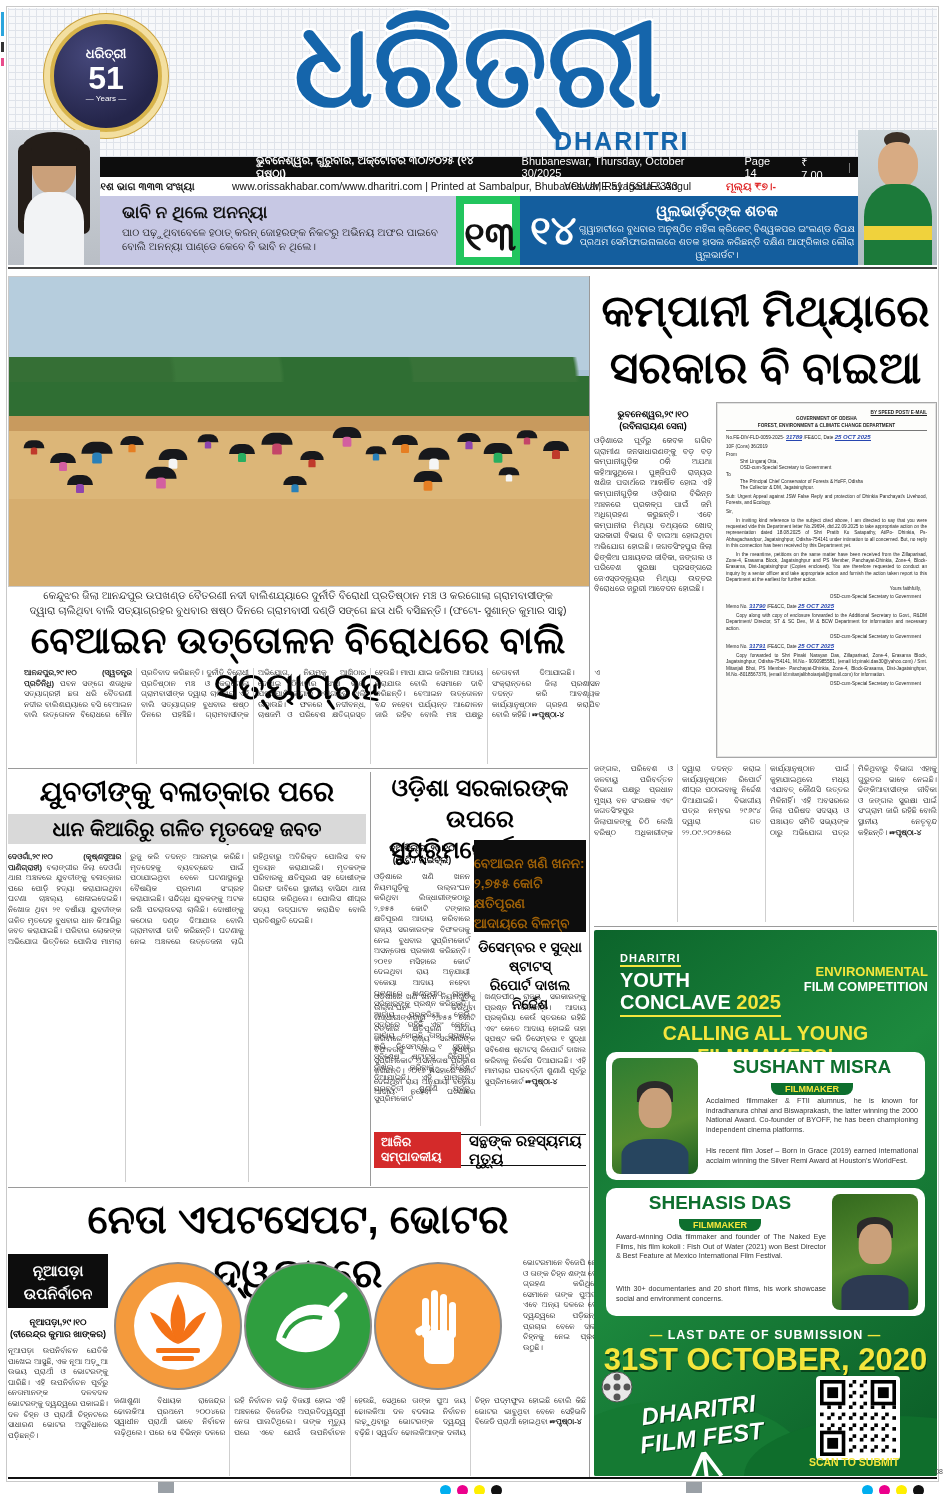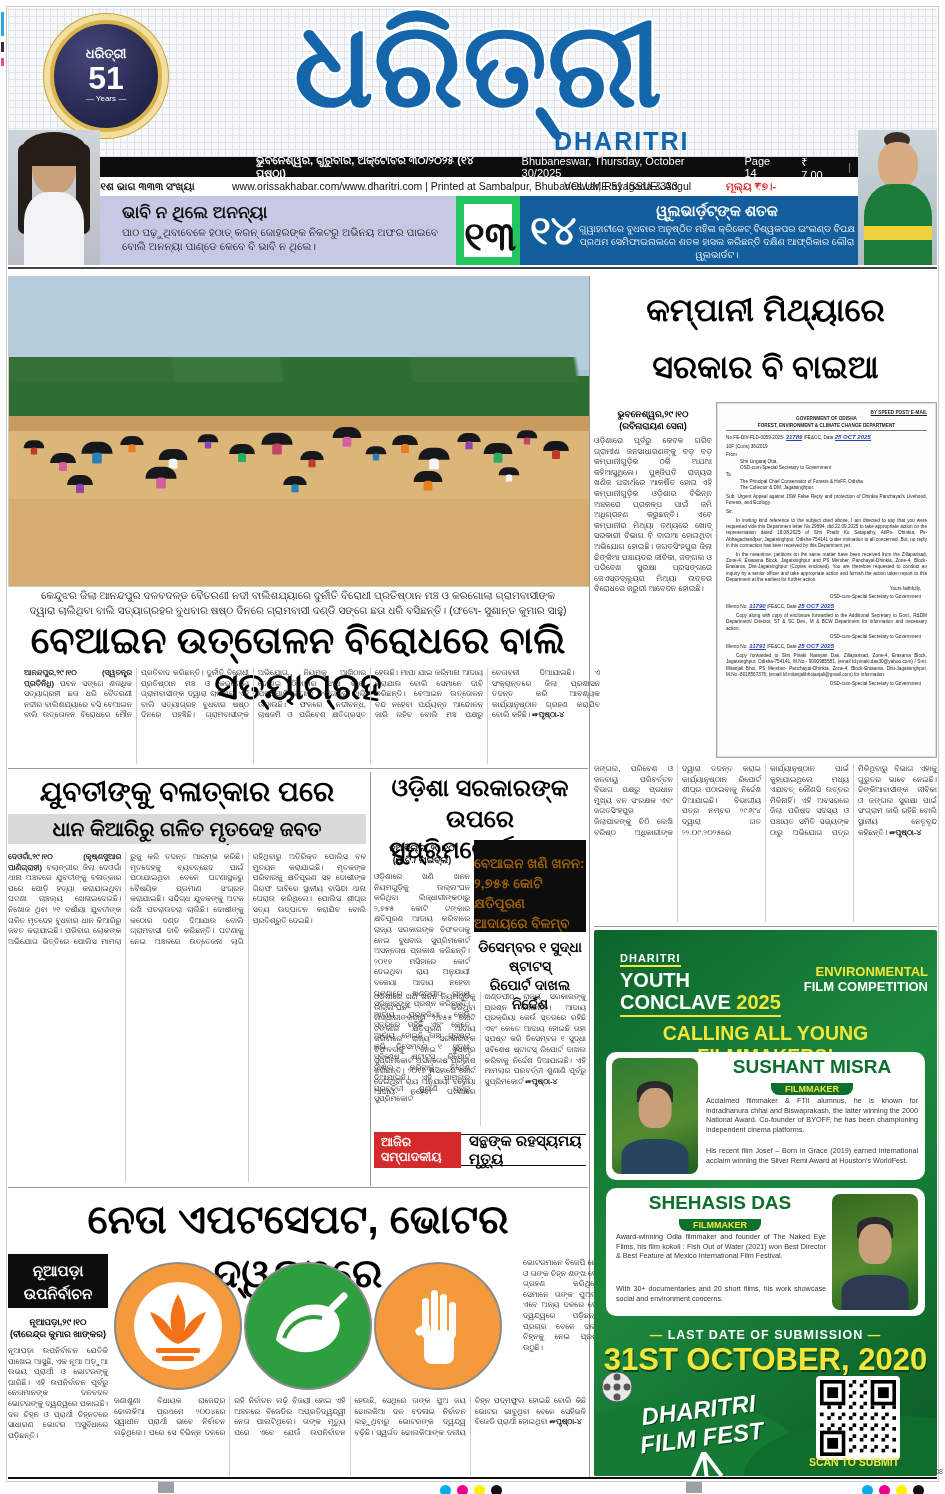--- a/index.html
+++ b/index.html
@@ -204,35 +204,35 @@
       <div class="umb" style="left: 84%; top: 61%; transform: scale(0.8);">
         <div class="can"></div>
         <div class="per" style="background: rgb(245, 245, 245);"></div>
       </div>
       <div class="umb" style="left: 10%; top: 64%; transform: scale(1);">
         <div class="can"></div>
         <div class="per" style="background: rgb(142, 68, 173);"></div>
       </div>
     </div>
   <div class="abs" style="left:8px;top:588px;width:580px;text-align:center;font-size:10.5px;line-height:15px;color:#222;">
-    <div>କେନ୍ଦୁଝର ଜିଲା ଆନନ୍ଦପୁର ଦଳବଦଳ୍ଡ ବୈତରଣୀ ନଦୀ ବାଲିଶଯ୍ୟାରେ ଦୁର୍ନୀତି ବିରୋଧୀ ପ୍ରତିଷ୍ଠାନ ମଞ୍ଚ ଓ କରଗୋଲା ଗ୍ରାମବାସୀଙ୍କ</div>
+    <div>କେନ୍ଦୁଝର ଜିଲା ଆନନ୍ଦପୁର ଉପଖଣ୍ଡ ବୈତରଣୀ ନଦୀ ବାଲିଶଯ୍ୟାରେ ଦୁର୍ନୀତି ବିରୋଧୀ ପ୍ରତିଷ୍ଠାନ ମଞ୍ଚ ଓ କରଗୋଲା ଗ୍ରାମବାସୀଙ୍କ</div>
     <div>ଦ୍ୱାରା ଚାଲିଥିବା ବାଲି ସତ୍ୟାଗ୍ରହର ବୁଧବାର ଷଷ୍ଠ ଦିନରେ ଗ୍ରାମବାସୀ ଦଣ୍ଡି ସଙ୍ଗେ ଛତା ଧରି ବସିଛନ୍ତି। (ଫଟୋ- ସୁଶାନ୍ତ କୁମାର ସାହୁ)</div>
   </div>
   <div class="abs headline" style="left:8px;top:618px;width:580px;font-size:37px;line-height:46px;">ବେଆଇନ ଉତ୍ତୋଳନ ବିରୋଧରେ ବାଲି ସତ୍ୟାଗ୍ରହ</div>
   <div class="abs body-txt cols5" style="left:24px;top:668px;width:576px;height:96px;">
     <b>ଆନନ୍ଦପୁର,୨୯।୧୦</b>
     <b>(ସ୍ୱତନ୍ତ୍ର ପ୍ରତିନିଧି)</b>
     <span>ପବନ ସଙ୍ଗେ ଶତାଧିକ ସତ୍ୟାଗ୍ରହୀ ଛତା ଧରି ବୈତରଣୀ ନଦୀର ବାଲିଶଯ୍ୟାରେ ବସି ବେଆଇନ ବାଲି ଉତ୍ତୋଳନ ବିରୋଧରେ ମୌନ ପ୍ରତିବାଦ କରିଛନ୍ତି। ଦୁର୍ନୀତି ବିରୋଧୀ ପ୍ରତିଷ୍ଠାନ ମଞ୍ଚ ଓ କରଗୋଲା ଗ୍ରାମବାସୀଙ୍କ ଦ୍ୱାରା ଚାଲିଥିବା ଏହି ବାଲି ସତ୍ୟାଗ୍ରହ ବୁଧବାର ଷଷ୍ଠ ଦିନରେ ପହଞ୍ଚିଛି। ଗ୍ରାମବାସୀଙ୍କ ଅଭିଯୋଗ, ନିୟମକୁ ଆଖିଠାର ଦେଖାଇ ଠିକାଦାର ସଂସ୍ଥା ଭାରୀ ଯନ୍ତ୍ରପାତି ଲଗାଇ ନଦୀଗର୍ଭରୁ ବାଲି ଉଠାଉଛି। ଫଳରେ ନଦୀବନ୍ଧ, ଚାଷଜମି ଓ ପରିବେଶ କ୍ଷତିଗ୍ରସ୍ତ ହେଉଛି। ମାପା ଯାଇ ଜରିମାନା ଆଦାୟ କରାଯାଉ ବୋଲି ସେମାନେ ଦାବି କରିଛନ୍ତି। ବେଆଇନ ଉତ୍ତୋଳନ ବନ୍ଦ ନହେବା ପର୍ଯ୍ୟନ୍ତ ଆନ୍ଦୋଳନ ଜାରି ରହିବ ବୋଲି ମଞ୍ଚ ପକ୍ଷରୁ ଚେତାବନୀ ଦିଆଯାଇଛି। ଏ ସଂକ୍ରାନ୍ତରେ ଜିଲା ପ୍ରଶାସନ ତଦନ୍ତ କରି ଆବଶ୍ୟକ କାର୍ଯ୍ୟାନୁଷ୍ଠାନ ଗ୍ରହଣ କରାଯିବ ବୋଲି କହିଛି। </span>
     <span class="jump">☞ପୃଷ୍ଠା-୪</span>
   </div>
 
   <div class="abs hline" style="left:8px;top:768px;width:580px;"></div>
   <div class="abs vline" style="left:589px;top:276px;height:1202px;"></div>
 
-  <div class="abs headline" style="left:594px;top:282px;width:343px;font-size:32px;line-height:57px;">
+  <div class="abs headline" style="left:594px;top:282px;width:343px;font-size:44px;line-height:57px;">
     <div>କମ୍ପାନୀ ମିଥ୍ୟାରେ</div>
     <div>ସରକାର ବି ବାଇଆ</div>
   </div>
   <div class="abs byline" style="left:594px;top:408px;width:118px;">
     <div>ଭୁବନେଶ୍ୱର,୨୯।୧୦</div>
     <div>(ରବିନାରାୟଣ ସେନା)</div>
   </div>
   <div class="abs body-txt" style="left:594px;top:436px;width:118px;height:322px;font-size:7.9px;">ଓଡ଼ିଶାରେ ପୂର୍ବରୁ କେବଳ ଗରିବ ଗ୍ରାମୀଣ ଜନସାଧାରଣଙ୍କୁ ବଡ଼ ବଡ଼ କମ୍ପାନୀଗୁଡ଼ିକ ଠକି ଅଯଥା କହିଆସୁଥିଲେ। ପୁଞ୍ଜିପତି ରାଜ୍ୟର ଖଣିଜ ପଦାର୍ଥରେ ଆକର୍ଷିତ ହୋଇ ଏହି କମ୍ପାନୀଗୁଡ଼ିକ ଓଡ଼ିଶାର ବିଭିନ୍ନ ଅଞ୍ଚଳରେ ପ୍ରକଳ୍ପ ପାଇଁ ଜମି ଅଧିଗ୍ରହଣ କରୁଛନ୍ତି। ଏବେ କମ୍ପାନୀର ମିଥ୍ୟା ତଥ୍ୟରେ ଖୋଦ୍ ସରକାରୀ ବିଭାଗ ବି ବାଇଆ ହୋଇଥିବା ଅଭିଯୋଗ ହୋଇଛି। ଜଗତସିଂହପୁର ଜିଲା ଢିଙ୍କିଆ ପଞ୍ଚାୟତର ଜୀବିକା, ଜଙ୍ଗଲ ଓ ପରିବେଶ ସୁରକ୍ଷା ପ୍ରସଙ୍ଗରେ ଜେଏସ୍‌ଡବ୍ଲ୍ୟୁର ମିଥ୍ୟା ଉତ୍ତର ବିରୋଧରେ ଜରୁରୀ ଆବେଦନ ହୋଇଛି।</div>
 
   <div class="abs letter" style="left:716px;top:402px;width:221px;height:356px;padding:7px 9px;box-sizing:border-box;">

